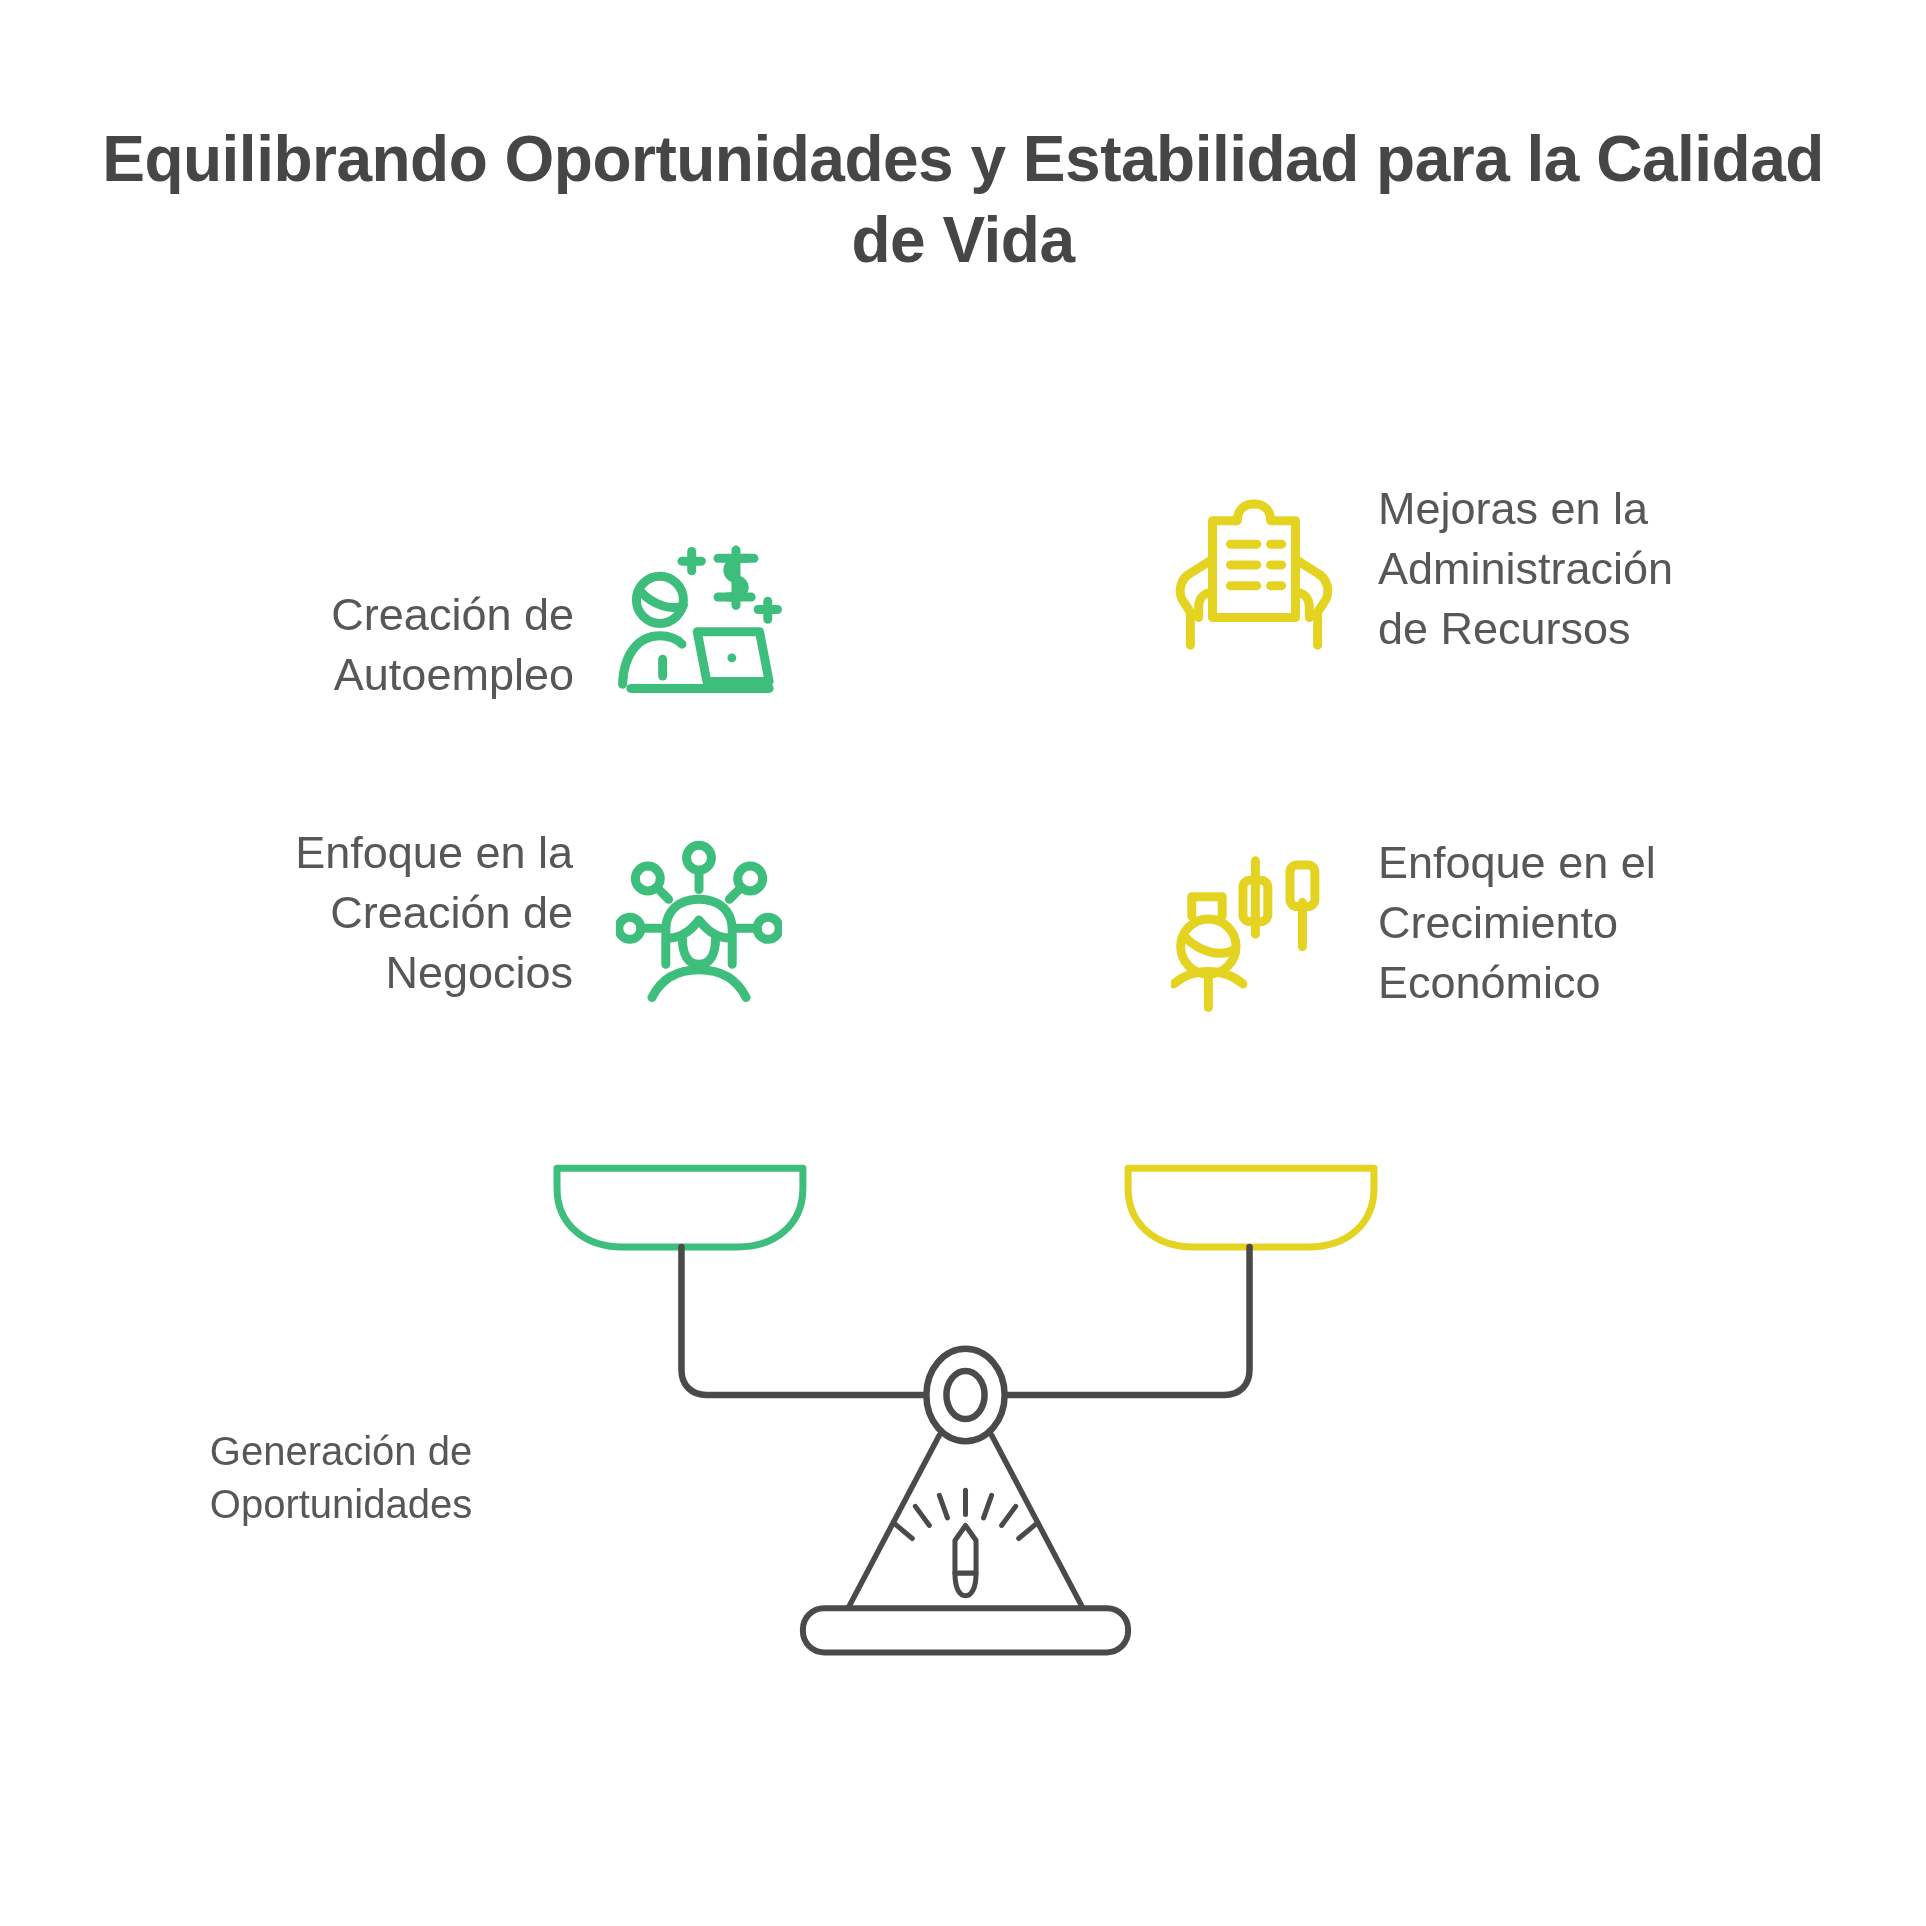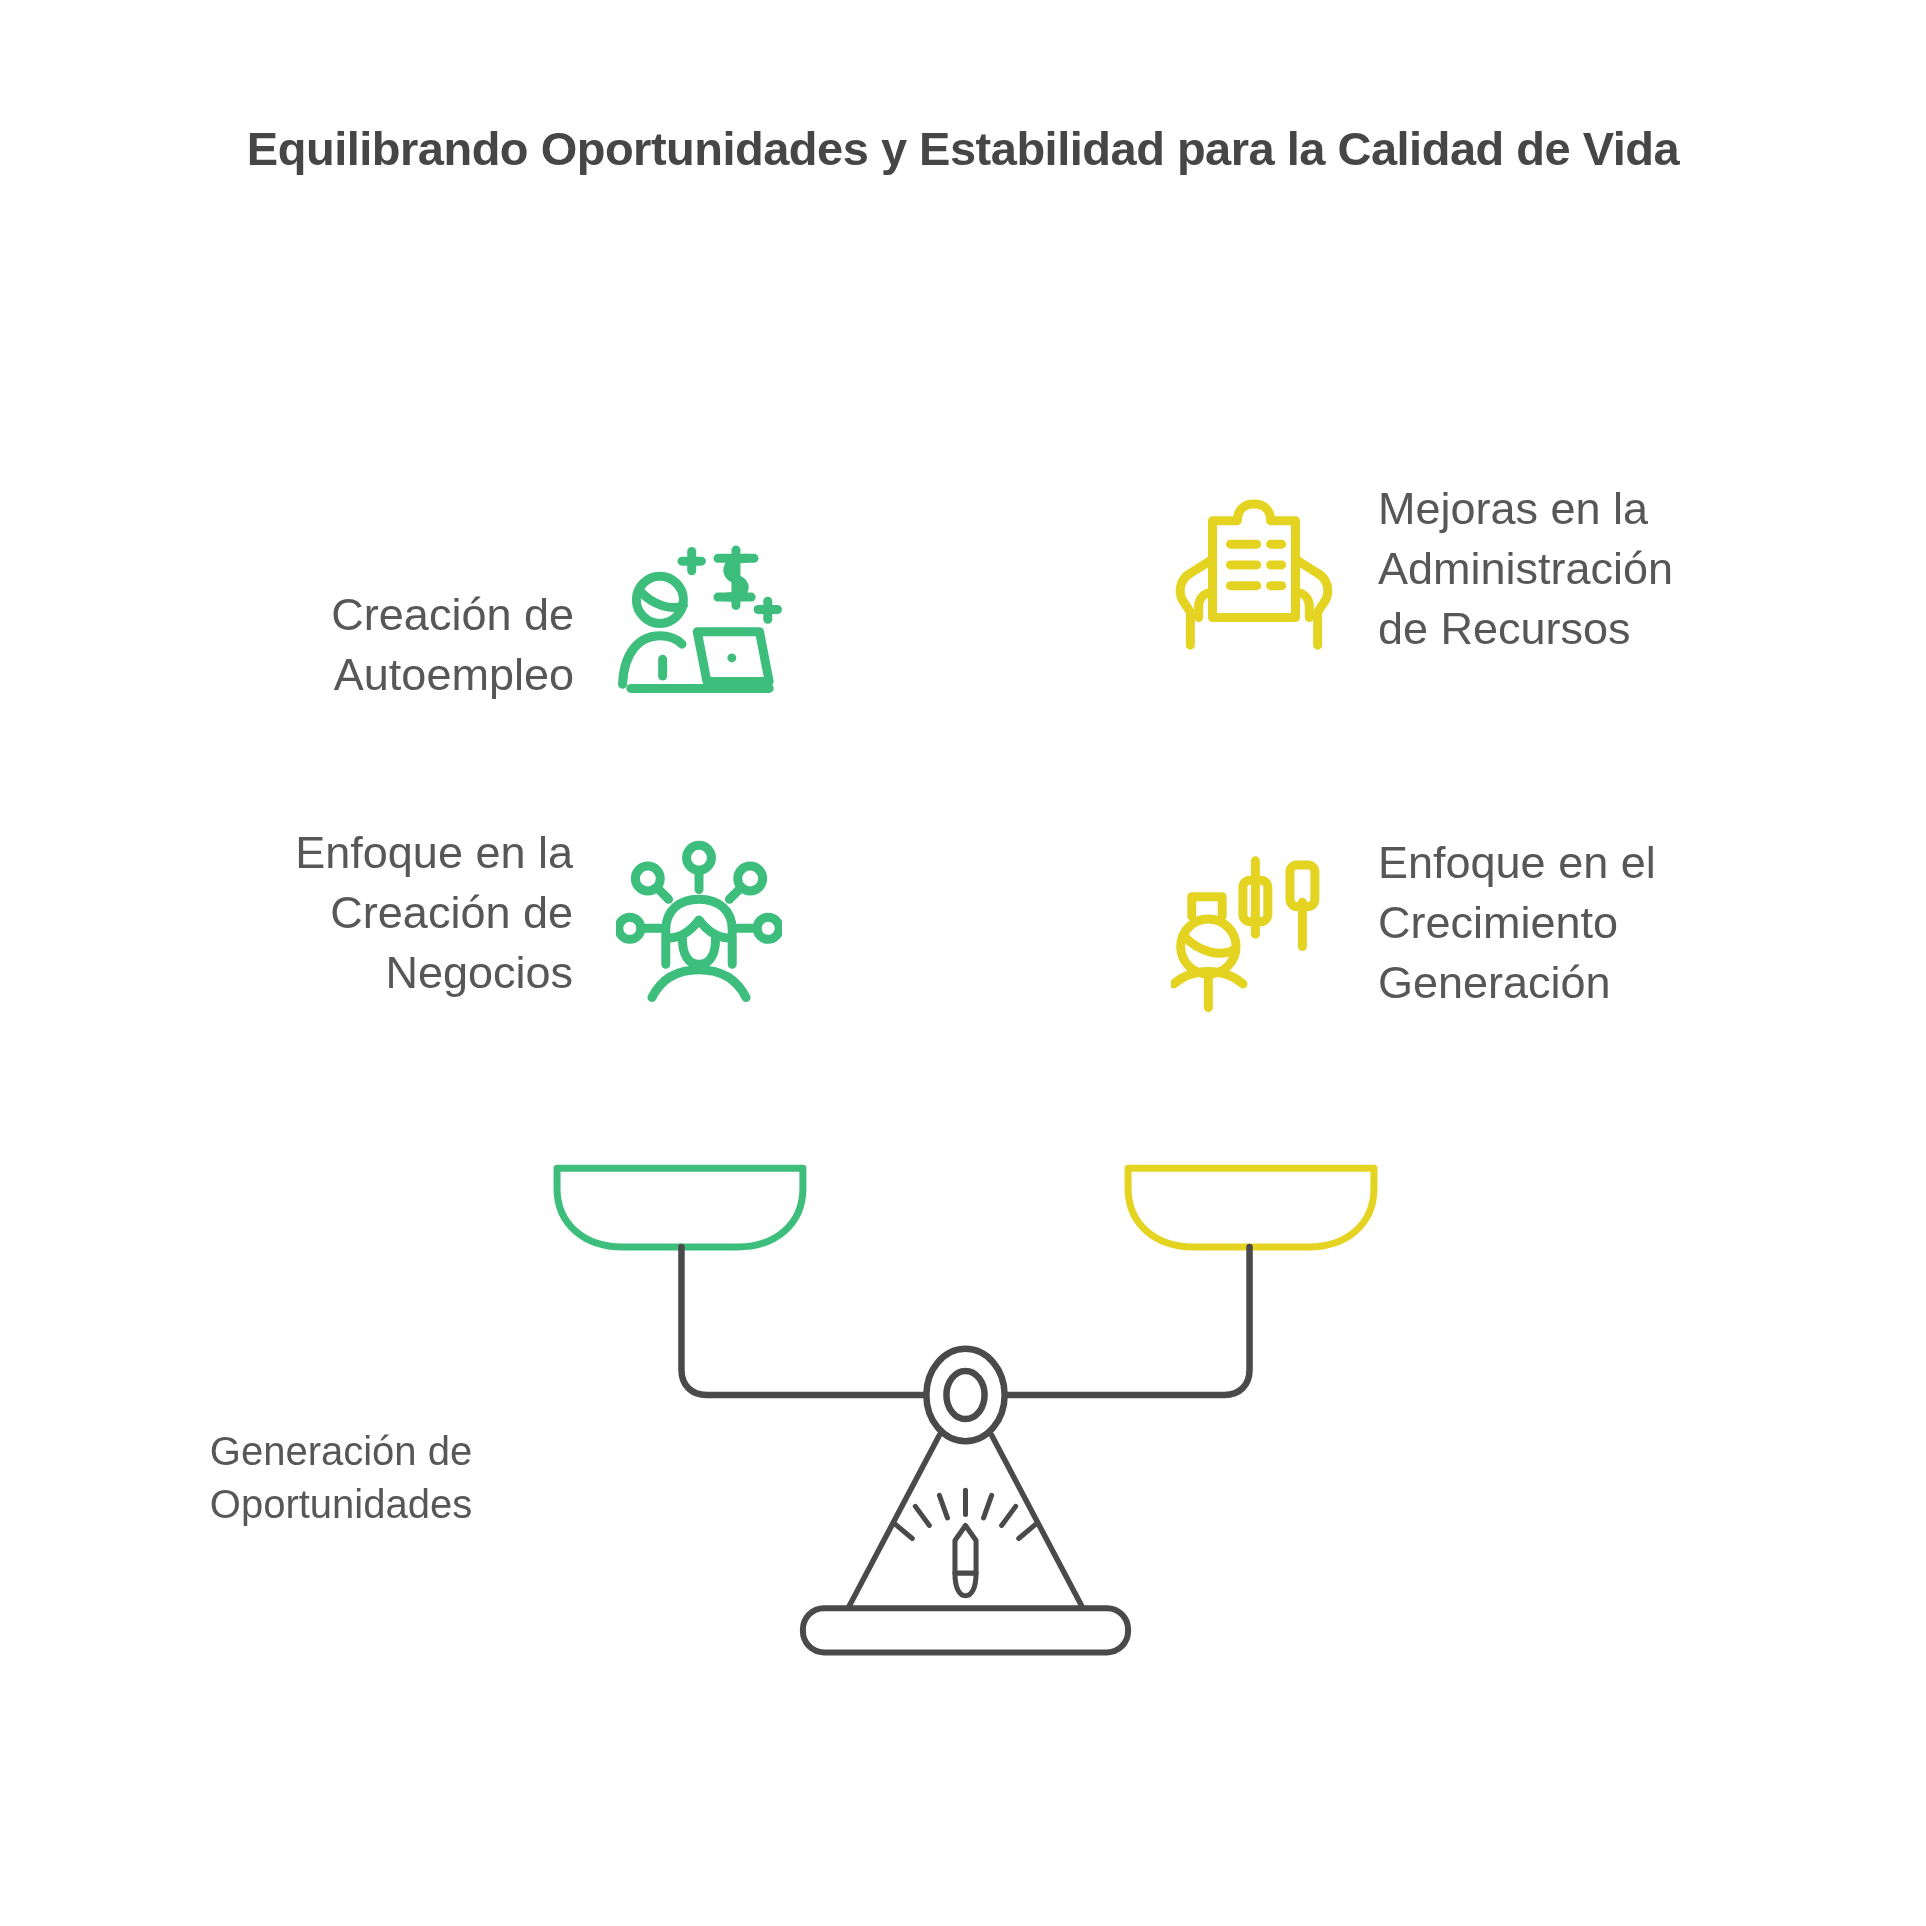--- a/index.html
+++ b/index.html
@@ -14,21 +14,21 @@
     width:1926px; height:1926px;
     background:#ffffff;
   }
 
   
   .title {
     position:absolute;
     left:0; top:119px;
     width:1926px;
     text-align:center;
-    font-size:47px;
+    font-size:64px;
     font-weight:bold;
     line-height:1.27;
     letter-spacing:-0.5px;
     color:#464646;
     padding:0 95px;
   }
 
   
   .feature {
     position:absolute;
@@ -200,21 +200,21 @@
 
         <line x1="61" y1="10" x2="61" y2="63"></line>
         <rect x="52" y="24" width="18" height="30" rx="5"></rect>
 
         <line x1="95" y1="40" x2="95" y2="72"></line>
         <rect x="86" y="13" width="18" height="30" rx="5"></rect>
       </g>
     </svg>
     <div class="feat-text">Enfoque en el
 Crecimiento
-Generación</div>
+Económico</div>
   </div>
 
   <div class="scale-wrap">
     <svg viewBox="0 0 1650 1020">
       <g fill="none" stroke-linecap="round" stroke-linejoin="round">
 
         <path d="M10 48 L500 48 L500 88 C500 160, 445 205, 370 205 L140 205
                  C65 205, 10 160, 10 88 Z" stroke="#3DBE7C" stroke-width="14"></path>
 
         <path d="M1148 48 L1638 48 L1638 88 C1638 160, 1583 205, 1508 205 L1278 205

